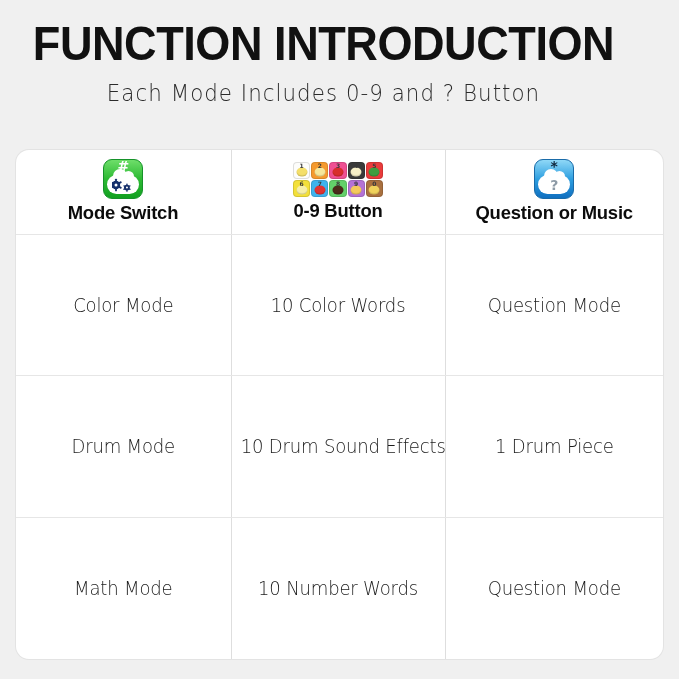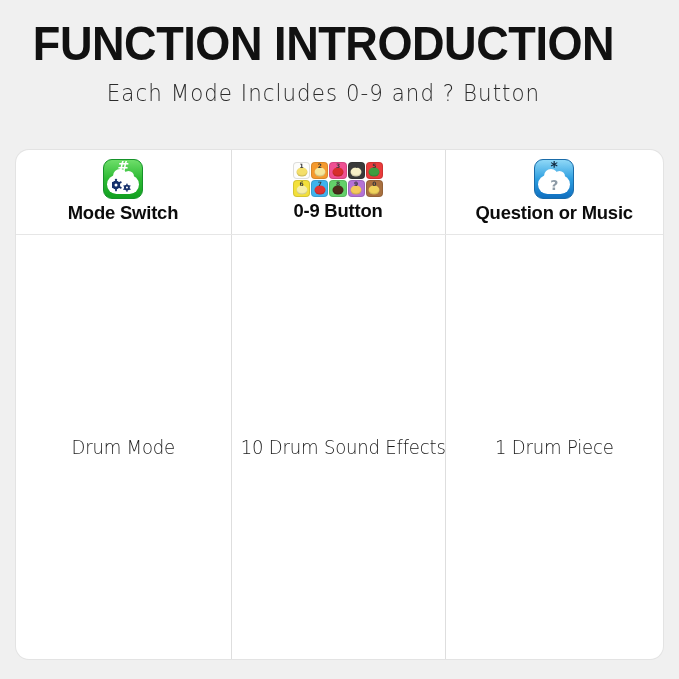--- a/index.html
+++ b/index.html
@@ -351,21 +351,31 @@
                 </span>
               </span>
               <span class="hd-label">Question or Music</span>
             </div>
           </th>
 
         </tr>
       </thead>
       <tbody id="tbody">
           <tr>
+            <td>Color Mode</td>
+            <td>10 Color Words</td>
+            <td>Question Mode</td>
+          </tr>
+          <tr>
             <td>Drum Mode</td>
             <td>10 Drum Sound Effects</td>
             <td>1 Drum Piece</td>
           </tr>
+          <tr>
+            <td>Math Mode</td>
+            <td>10 Number Words</td>
+            <td>Question Mode</td>
+          </tr>
         </tbody>
     </table>
   </div>
 
 </div>
 
 </body></html>

